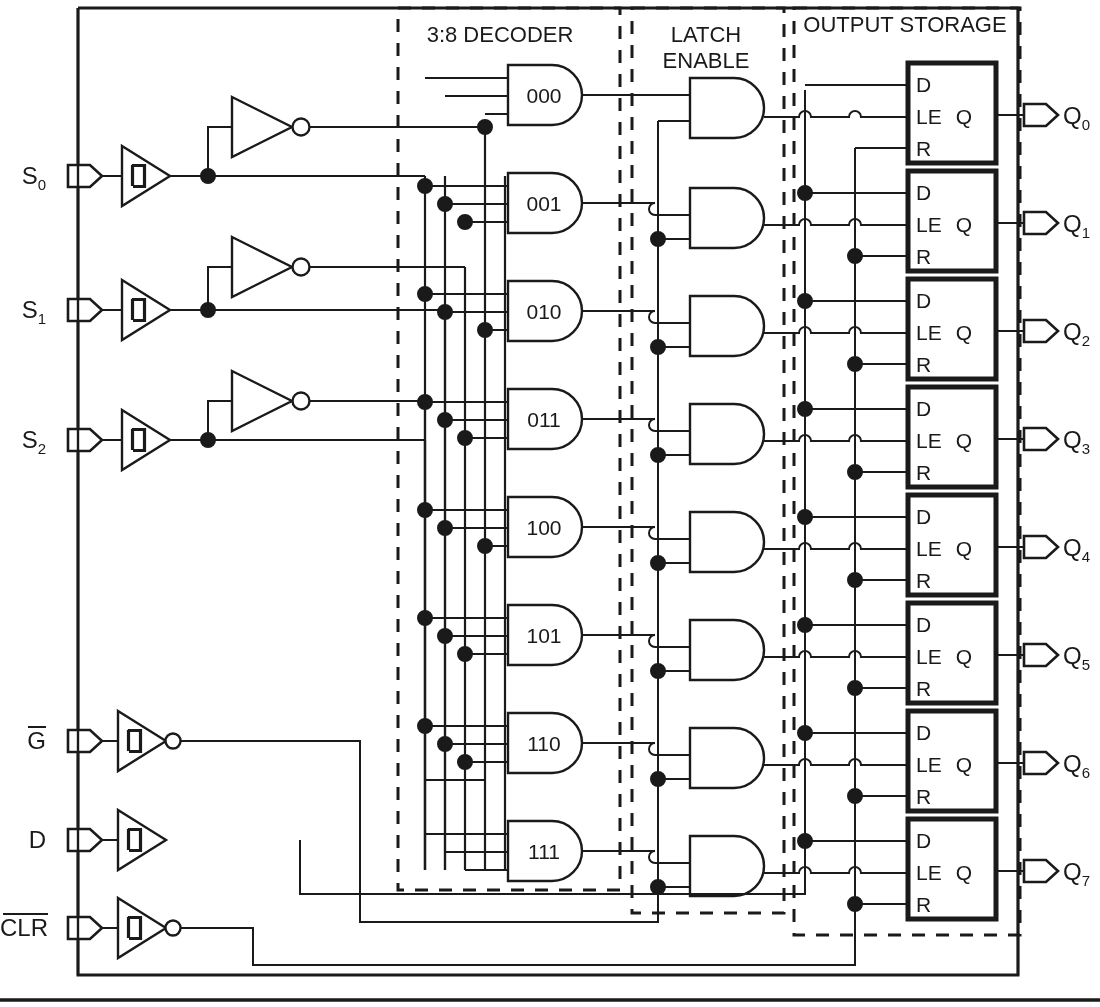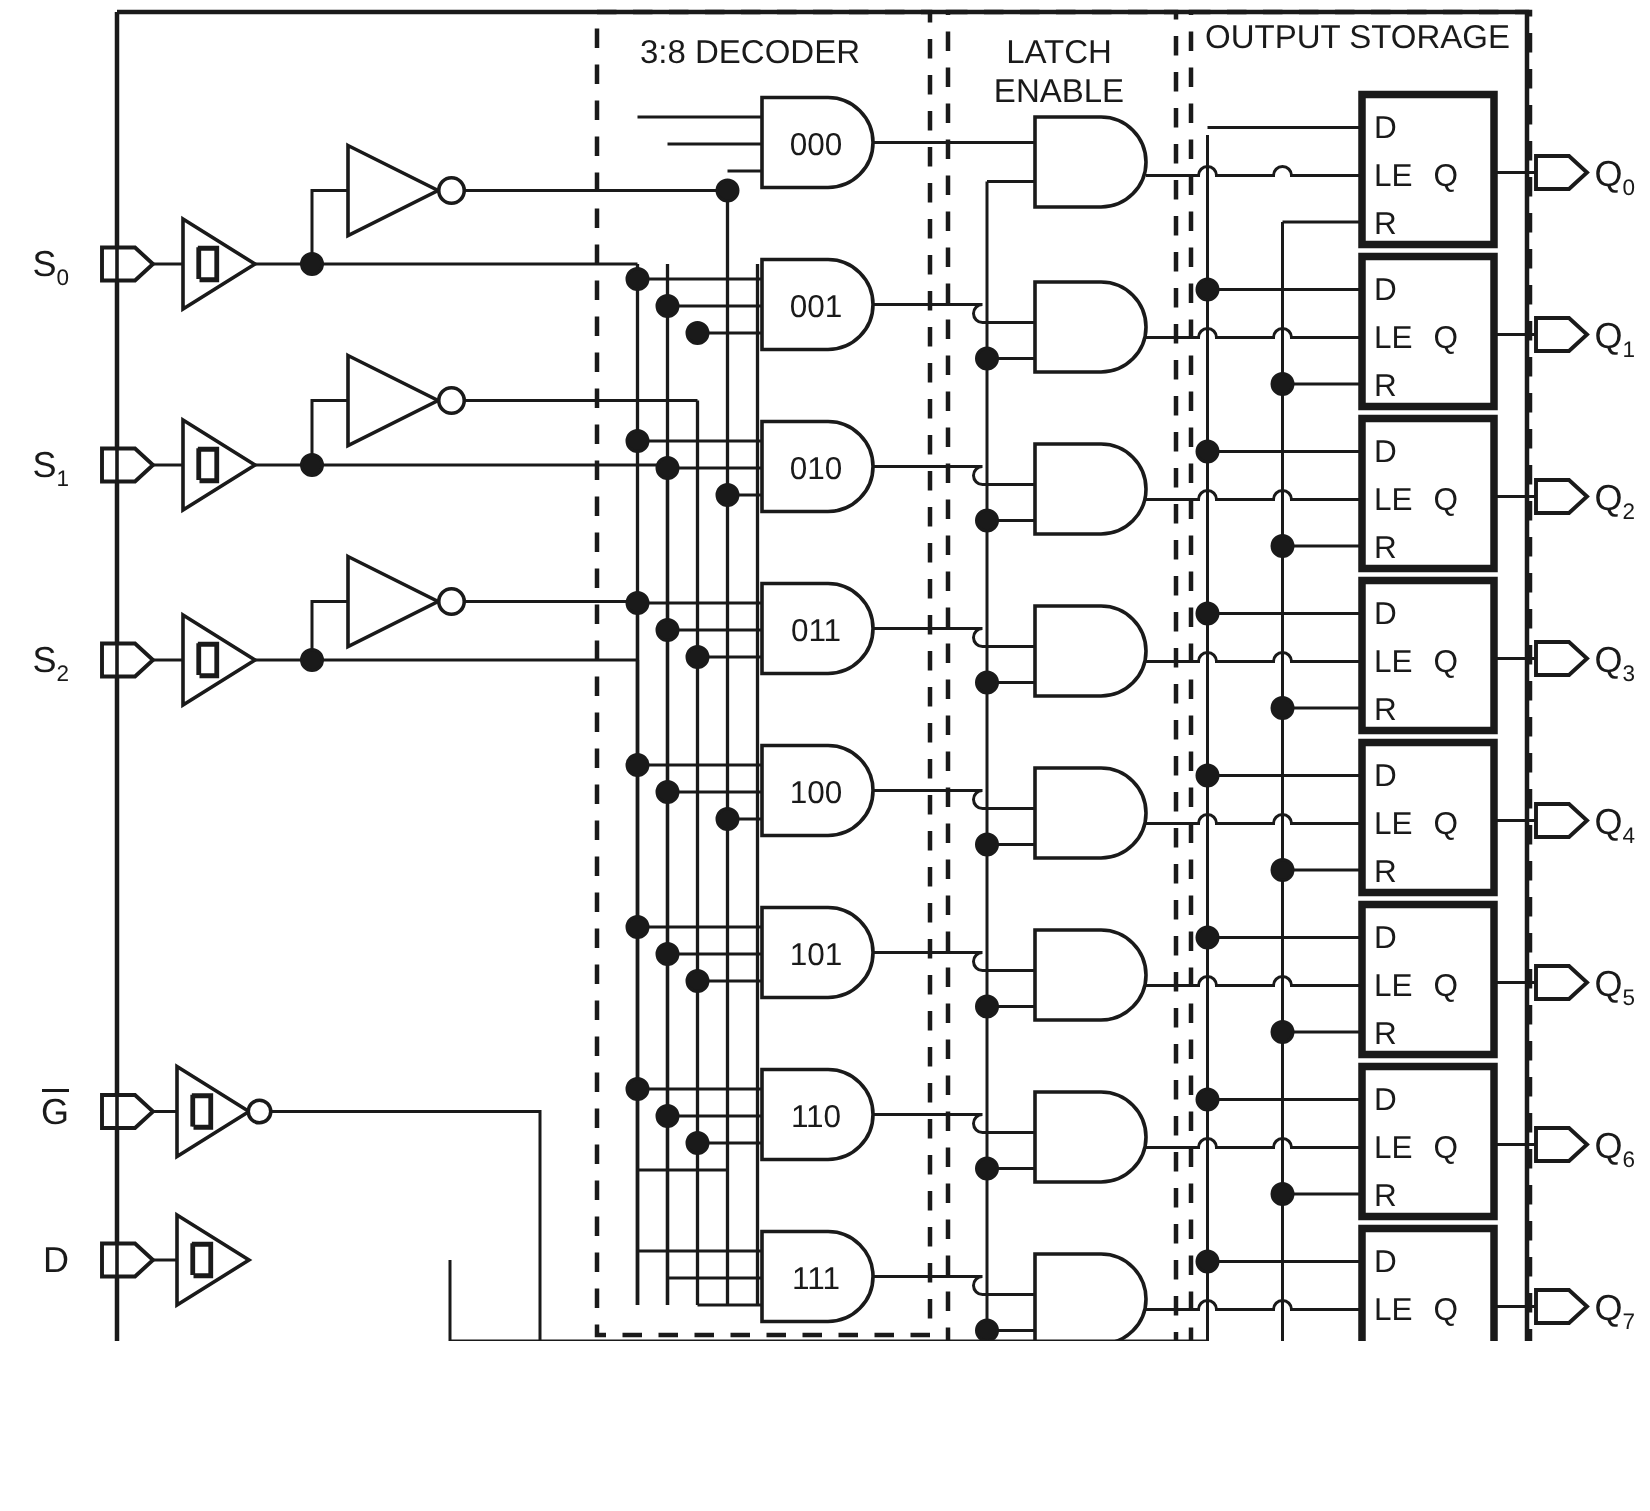--- a/index.html
+++ b/index.html
@@ -1,18 +1,18 @@
 <!DOCTYPE html>
 <html><head>
 <meta charset="utf-8">
 <title>Addressable Latch Logic Diagram</title>
 <style>
   html,body{margin:0;padding:0;background:#ffffff;}
   body{font-family:"Liberation Sans",sans-serif;}
-  #stage{position:relative;width:1100px;height:894px;background:#fff;overflow:hidden;}
+  #stage{position:relative;width:1100px;height:1007px;background:#fff;overflow:hidden;}
   #diagram{position:absolute;left:0;top:0;}
 </style>
 </head>
 <body>
 
 <div id="stage">
   <svg id="diagram" width="1100" height="1007" viewBox="0 0 1100 1007" xmlns="http://www.w3.org/2000/svg">
     <defs>
       <g id="sch">
         <path d="M0,-30 L48,0 L0,30 Z" fill="#fff" stroke="#1a1a1a" stroke-width="2.4"></path>

